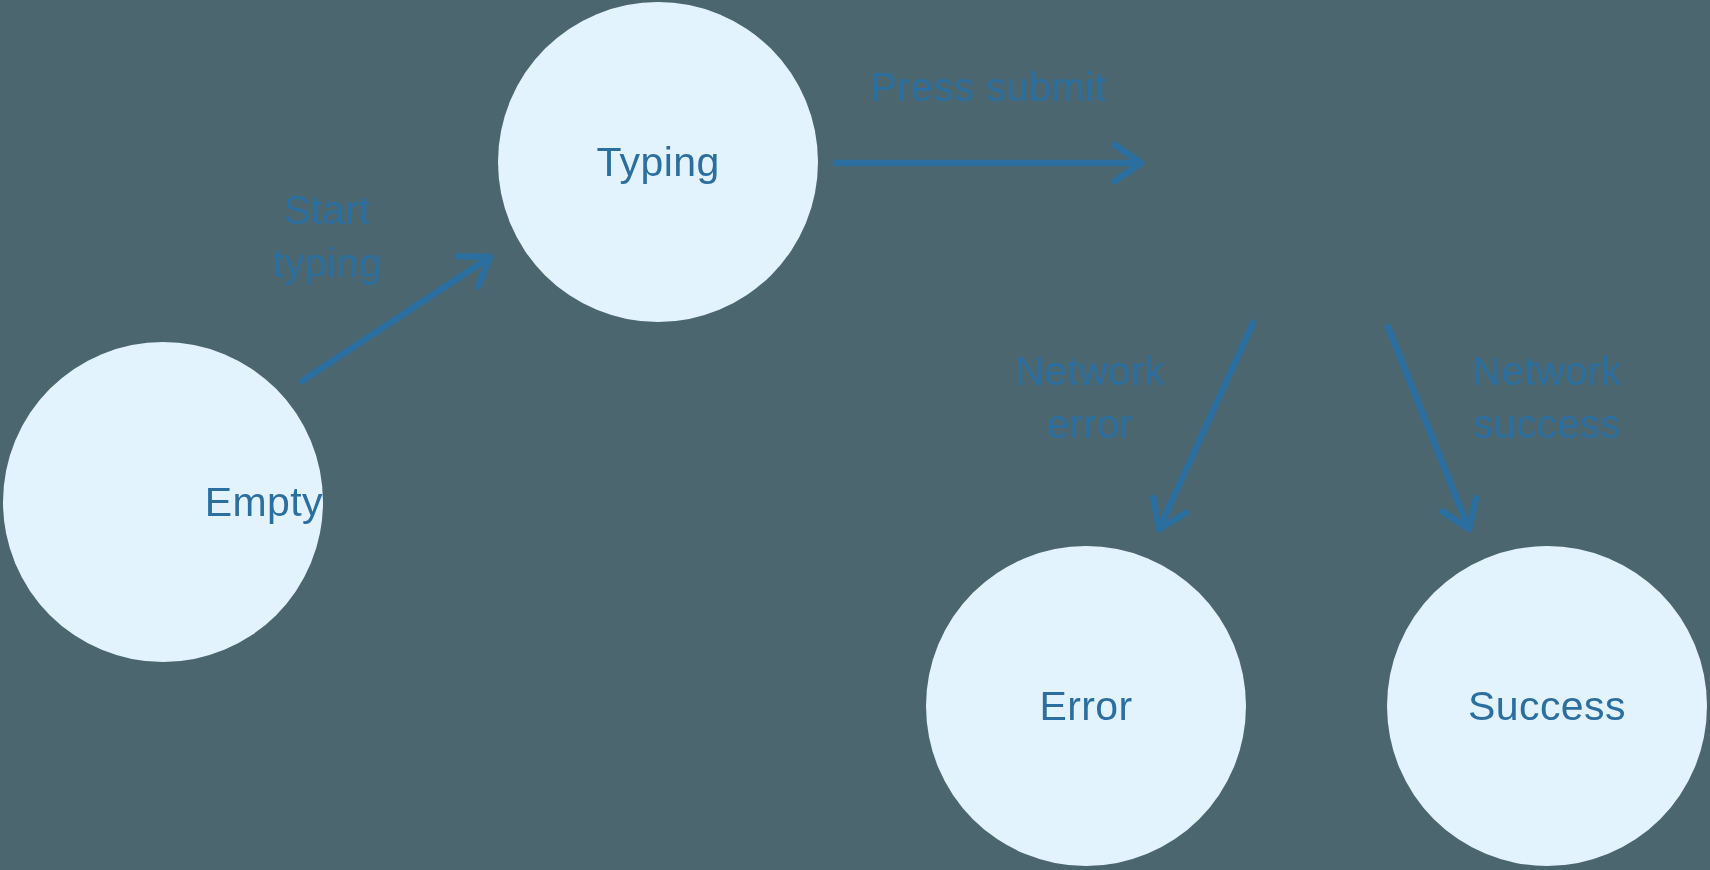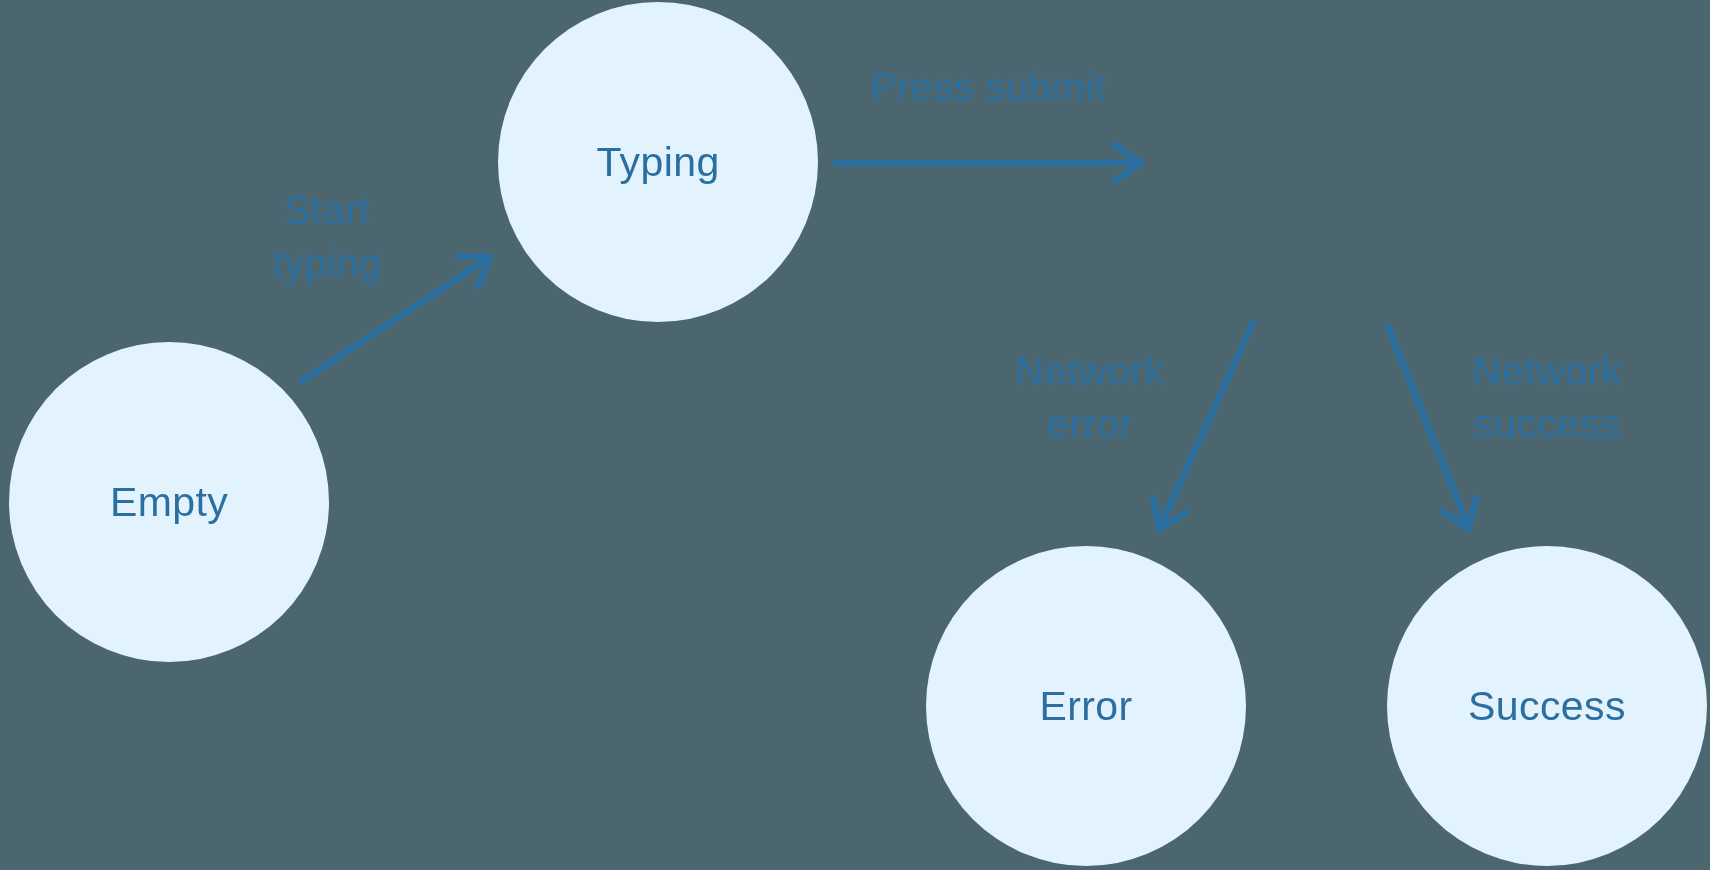--- a/index.html
+++ b/index.html
@@ -72,21 +72,21 @@
       <marker id="chevron-head" markerUnits="userSpaceOnUse" markerWidth="80" markerHeight="80" viewBox="-40 -40 80 80" refX="0" refY="0" orient="auto">
         <path d="M -26 -18 L 0 0 L -26 18" fill="none" stroke="#2B6FA1" stroke-width="6.5" stroke-linecap="round" stroke-linejoin="round"></path>
       </marker>
     </defs>
     <path class="arrow" d="M 302 381 L 490 257" marker-end="url(#chevron-head)"></path>
     <path class="arrow" d="M 836 163 L 1141 163" marker-end="url(#chevron-head)"></path>
     <path class="arrow" d="M 1253 323 L 1159 529" marker-end="url(#chevron-head)"></path>
     <path class="arrow" d="M 1388 327 L 1469 529" marker-end="url(#chevron-head)"></path>
   </svg>
 
-  <div class="node" style="left:9px; top:342px;">
+  <div class="node" style="left:3px; top:342px;justify-content:flex-end;">
     <span class="node-label">Empty</span>
   </div>
 
   <div class="node" style="left:498px; top:2px;">
     <span class="node-label">Typing</span>
   </div>
 
 
   <div class="node" style="left:926px; top:546px;">
     <span class="node-label">Error</span>

